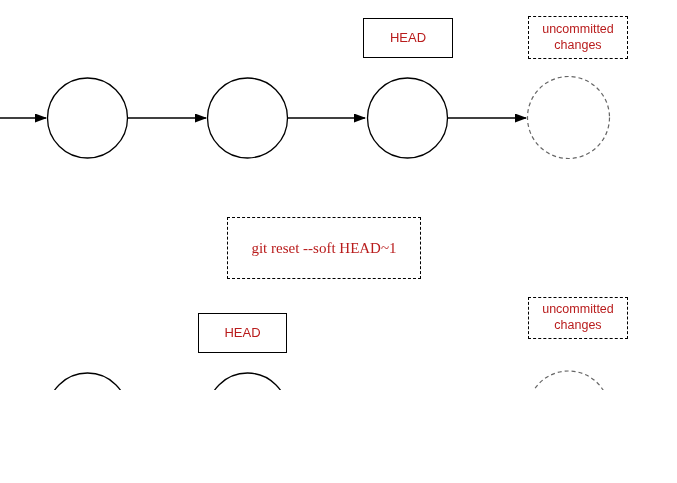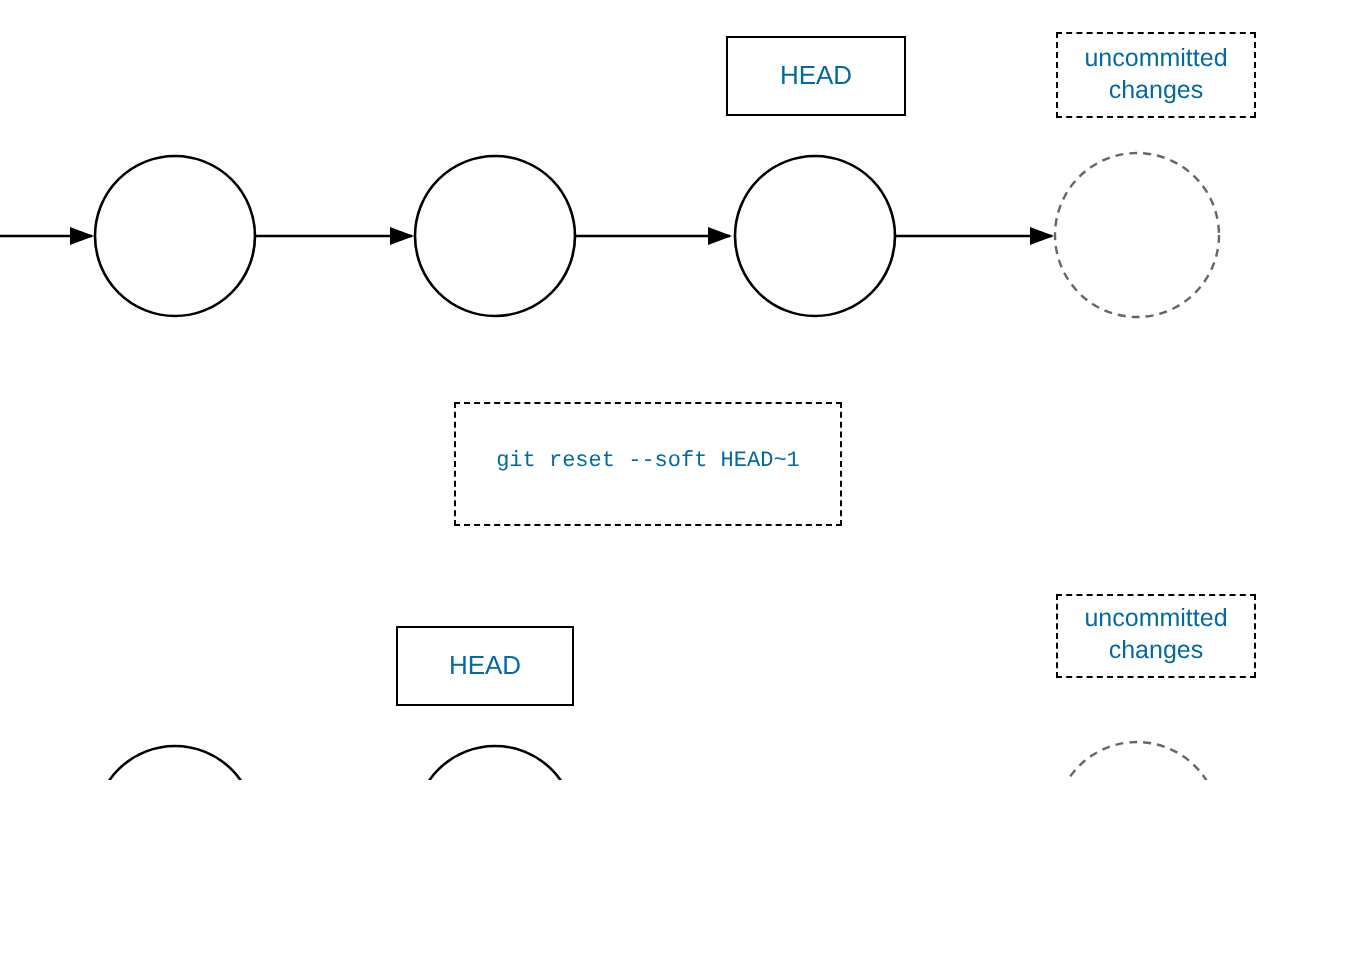--- a/index.html
+++ b/index.html
@@ -7,21 +7,21 @@
     padding: 0;
     background: #ffffff;
   }
   #canvas {
     position: relative;
     width: 677px;
     height: 390px;
     background: #ffffff;
     overflow: hidden;
     font-family: "Liberation Sans", sans-serif;
-    color: #0369a1;
+    color: #b91c1c;
   }
   #shapes {
     position: absolute;
     left: 0;
     top: 0;
   }
   .label-box {
     position: absolute;
     box-sizing: border-box;
     background: #ffffff;
@@ -29,23 +29,23 @@
     align-items: center;
     justify-content: center;
     text-align: center;
     font-size: 13px;
     line-height: 1.25;
   }
   .solid-box { border: 1px solid #000000; }
   .dashed-box { border: 1px dashed #000000; }
   .head-box-top    { left: 363px; top: 18px;  width: 90px;  height: 40px; }
   .uncommitted-top { left: 528px; top: 16px;  width: 100px; height: 43px; font-size: 12.5px; padding: 2px 4px; }
-  .command-box     { left: 227px; top: 201px; width: 194px; height: 62px;
-                     font-family: Liberation Mono, monospace;
-                     font-size: 11px; }
+  .command-box     { left: 227px; top: 217px; width: 194px; height: 62px;
+                     font-family: Liberation Serif, serif;
+                     font-size: 15px; }
   .head-box-bottom    { left: 198px; top: 313px; width: 89px;  height: 40px; }
   .uncommitted-bottom { left: 528px; top: 297px; width: 100px; height: 42px; font-size: 12.5px; padding: 2px 4px; }
 </style>
 </head>
 <body>
 
 <div id="canvas">
 
   <svg id="shapes" width="677" height="483" viewBox="0 0 677 483">
     <defs>

